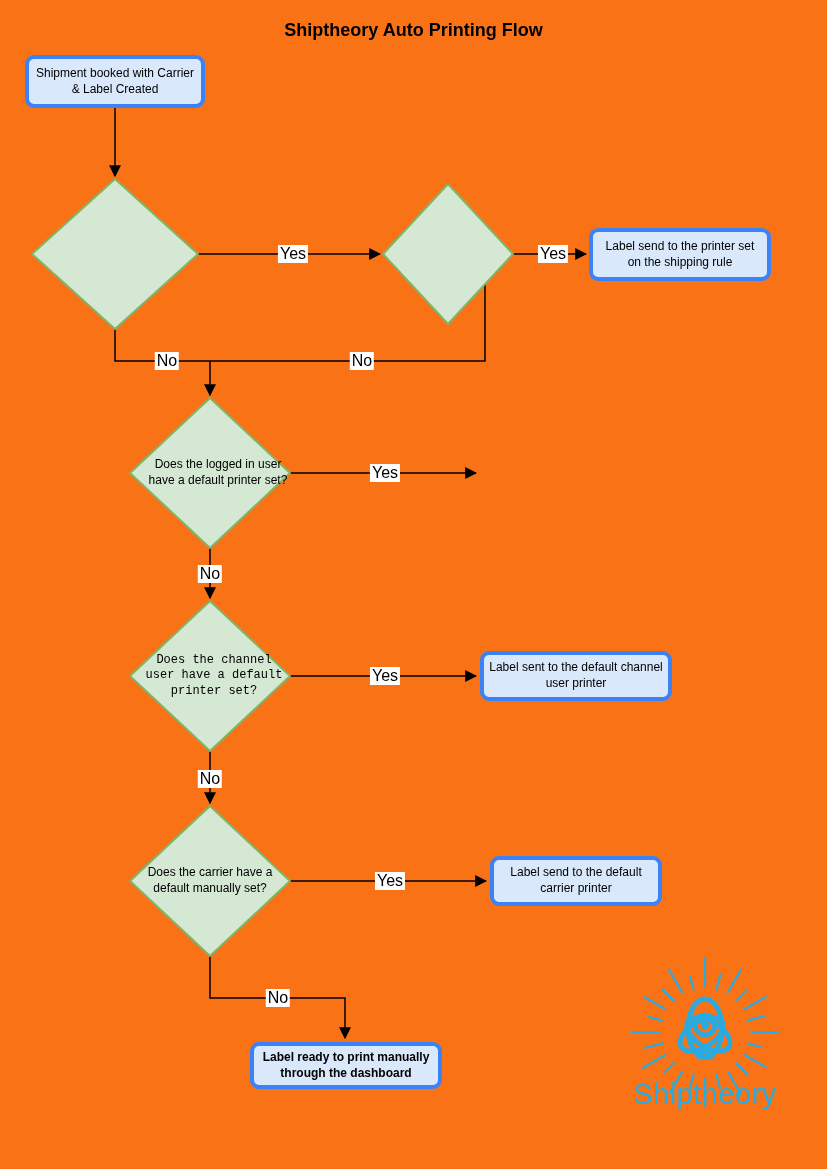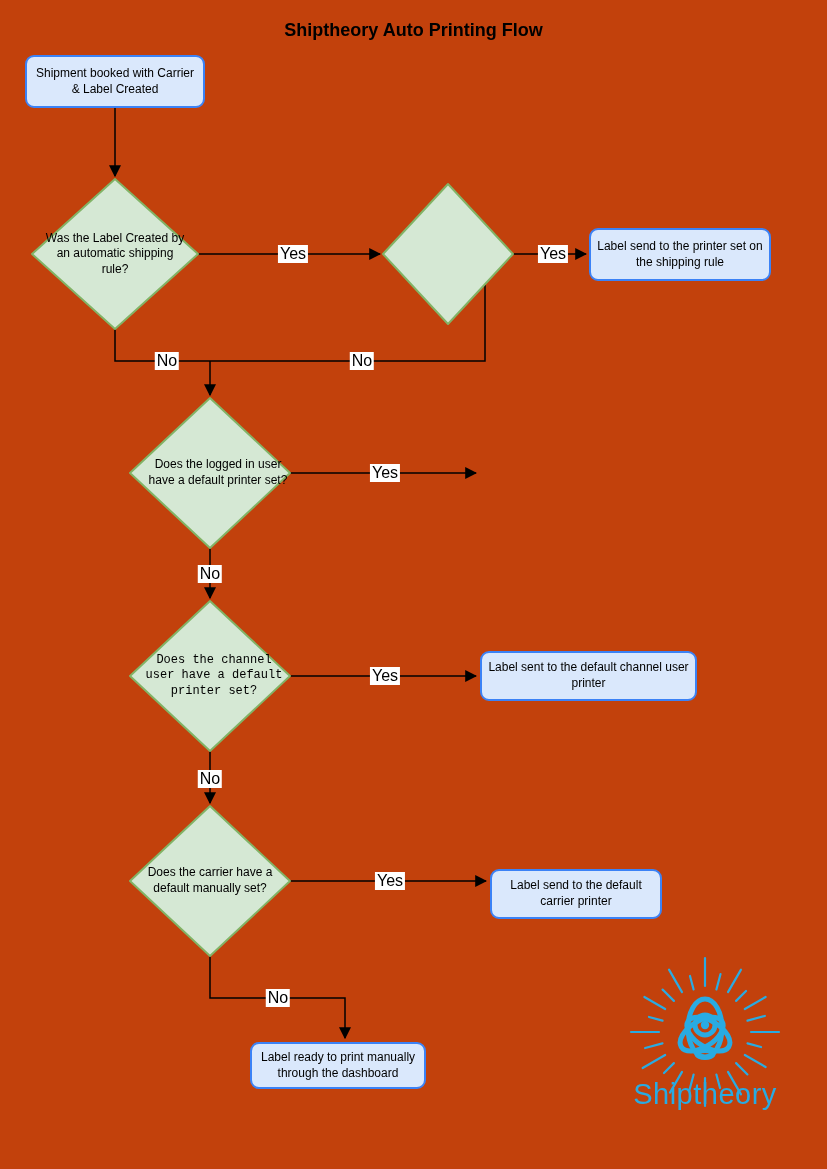--- a/index.html
+++ b/index.html
@@ -1,21 +1,21 @@
 <!DOCTYPE html>
 <html><head>
 <meta charset="utf-8">
 <style>
   * { margin: 0; padding: 0; box-sizing: border-box; }
   html, body { background: #ffffff; }
   .canvas {
     position: relative;
     width: 827px;
     height: 1169px;
-    background: #c2410c;
+    background: #f97316;
     font-family: "Liberation Sans", sans-serif;
     color: #000;
     overflow: hidden;
   }
   .title {
     position: absolute;
     top: 20px;
     left: 0;
     width: 827px;
     text-align: center;
@@ -37,21 +37,21 @@
     align-items: center;
     justify-content: center;
     text-align: center;
     font-size: 12px;
     line-height: 1.3;
     color: #000;
   }
   .terminal {
     position: absolute;
     background: #dae8fc;
-    border: 2px solid #3b82f6;
+    border: 4px solid #3b82f6;
     border-radius: 9px;
     display: flex;
     align-items: center;
     justify-content: center;
     text-align: center;
     font-size: 12px;
     line-height: 1.3;
     color: #000;
     padding: 2px 5px;
   }
@@ -141,25 +141,24 @@
         <ellipse class="logo-orbit" cx="0" cy="22" rx="8" ry="3.5" stroke-width="3"></ellipse>
         <circle class="logo-orbit" cx="0" cy="-7" r="10"></circle>
         <circle cx="0" cy="-7" r="4.2" fill="#29ABE2"></circle>
       </g>
       <text class="logo-text" x="0" y="72" text-anchor="middle">Shiptheory</text>
     </g>
   </svg>
 
   <div class="terminal" style="left:25px; top:55px; width:180px; height:53px;">Shipment booked with Carrier &amp; Label Created</div>
   <div class="terminal" style="left:589px; top:228px; width:182px; height:53px;">Label send to the printer set on the shipping rule</div>
-  <div class="terminal" style="left:480px; top:651px; width:217px; height:50px;">Label sent to the default channel user printer</div>
-  <div class="terminal" style="left:490px; top:856px; width:172px; height:50px;margin-top:13px;">Label send to the default carrier printer</div>
-  <div class="terminal" style="left:250px; top:1042px; width:176px; height:47px;">Label ready to print manually through the dashboard</div>
+  <div class="terminal" style="left:480px; top:651px; width:192px; height:50px;">Label sent to the default channel user printer</div>
+  <div class="terminal" style="left:490px; top:856px; width:172px; height:50px;">Label send to the default carrier printer</div>
+  <div class="terminal" style="left:250px; top:1042px; width:192px; height:47px;font-weight:bold;">Label ready to print manually through the dashboard</div>
 
-  <div class="node-text" style="left:45px; top:209px; width:140px; height:90px;">Was the Label Created by an automatic shipping rule?</div>
   <div class="node-text" style="left:145px; top:428px; width:146px; height:90px;">Does the logged in user have a default printer set?</div>
   <div class="node-text" style="left:144px; top:631px; width:140px; height:90px;font-family:Liberation Mono, monospace;">Does the channel user have a default printer set?</div>
   <div class="node-text" style="left:137px; top:836px; width:146px; height:90px;">Does the carrier have a default manually set?</div>
 
   <span class="edge-label" style="left:293px; top:254px;">Yes</span>
   <span class="edge-label" style="left:553px; top:254px;">Yes</span>
   <span class="edge-label" style="left:167px; top:361px;">No</span>
   <span class="edge-label" style="left:362px; top:361px;">No</span>
   <span class="edge-label" style="left:385px; top:473px;">Yes</span>
   <span class="edge-label" style="left:210px; top:574px;">No</span>

